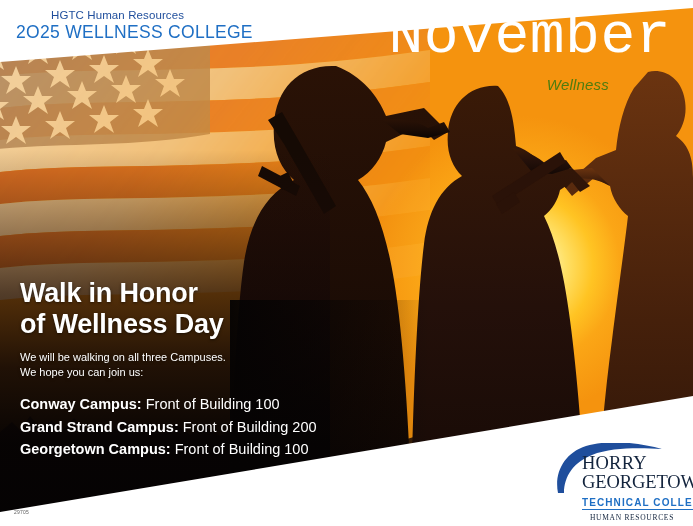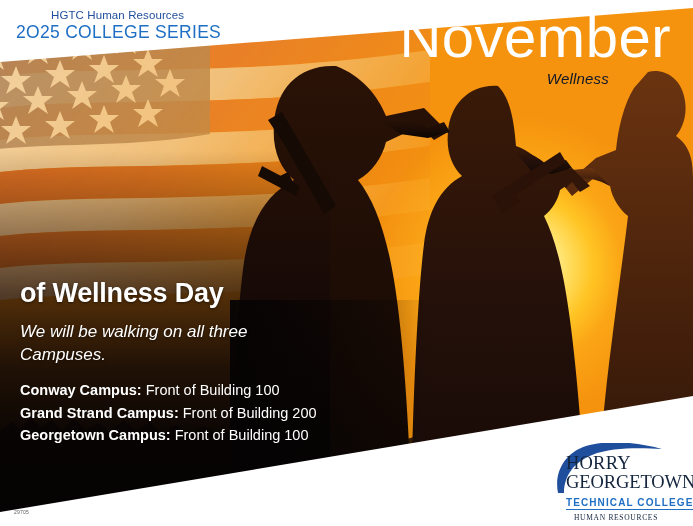--- a/index.html
+++ b/index.html
@@ -116,32 +116,32 @@
     margin-top: 1px;
   }
 
   
   .month {
     position: absolute;
     right: 22px; top: 8px;
     text-align: right;
   }
   .month-name {
-    font-family: Liberation Sans, sans-serif;
+    font-family: Liberation Mono, monospace;
     font-size: 58px;
     line-height: 1;
     color: #ffffff;
     letter-spacing: .5px;
   }
   .month-kicker {
     font-family: "Liberation Sans", sans-serif;
     font-style: italic;
     font-size: 15px;
-    color: #0f172a;
-    margin-top: 4px;
+    color: #4d7c0f;
+    margin-top: 10px;
     margin-right: 62px;
     letter-spacing: .2px;
   }
 
   
   .copy {
     position: absolute;
     left: 20px;
     top: 278px;
     width: 300px;
@@ -156,24 +156,23 @@
   }
   .when {
     margin-top: 12px;
     font-size: 16.5px;
     font-weight: bold;
     line-height: 1.28;
     text-shadow: 0 1px 3px rgba(0,0,0,.5);
   }
   .blurb {
     margin-top: 11px;
-    font-size: 17px;
+    font-size: 11px;
     line-height: 1.38;
     text-shadow: 0 1px 3px rgba(0,0,0,.5);
-    font-style: italic;
   }
   .campuses {
     margin-top: 13px;
     font-size: 14.5px;
     line-height: 1.55;
   }
   .campuses .c-name { font-weight: bold; }
   .campuses .c-loc  { font-weight: normal; text-align: center; }
 
   .code {
@@ -193,21 +192,21 @@
     width: 132px;
     height: 74px;
   }
   .logo-swoosh {
     position: absolute;
     left: 0; top: 0;
     width: 132px; height: 52px;
   }
   .logo-type {
     position: absolute;
-    left: 14px; top: 12px;
+    left: 30px; top: 12px;
     width: 102px;
     text-align: left;
   }
   .lt-1, .lt-2 {
     font-family: "Liberation Serif", serif;
     color: #13243d;
     line-height: .96;
     white-space: nowrap;
   }
   .lt-1 { font-size: 18.5px; letter-spacing: .2px; }
@@ -366,36 +365,38 @@
     <svg class="wedge-top" viewBox="0 0 693 120" preserveAspectRatio="none">
       <path d="M0,0 L693,0 L693,8 L0,62 Z" fill="#ffffff"></path>
     </svg>
     <svg class="wedge-bottom" viewBox="0 0 693 250" preserveAspectRatio="none">
       <path d="M0,250 L0,236 L693,120 L693,250 Z" fill="#ffffff"></path>
     </svg>
   </div>
 
   <div class="hdr">
     <div class="hdr-sub">HGTC Human Resources</div>
-    <div class="hdr-main">2O25 COLLEGE SERIES</div>
+    <div class="hdr-main">2O25 WELLNESS COLLEGE</div>
   </div>
 
   <div class="month">
     <div class="month-name">November</div>
     <div class="month-kicker">Wellness</div>
   </div>
 
   <div class="copy">
     <div class="title">
+      <div>Walk in Honor</div>
       <div>of Wellness Day</div>
     </div>
 
 
     <div class="blurb">
       <div>We will be walking on all three Campuses.</div>
+      <div>We hope you can join us:</div>
     </div>
 
     <div class="campuses">
       <div>
         <span class="c-name">Conway Campus:</span>
         <span class="c-loc">Front of Building 100</span>
       </div>
       <div>
         <span class="c-name">Grand Strand Campus:</span>
         <span class="c-loc">Front of Building 200</span>

